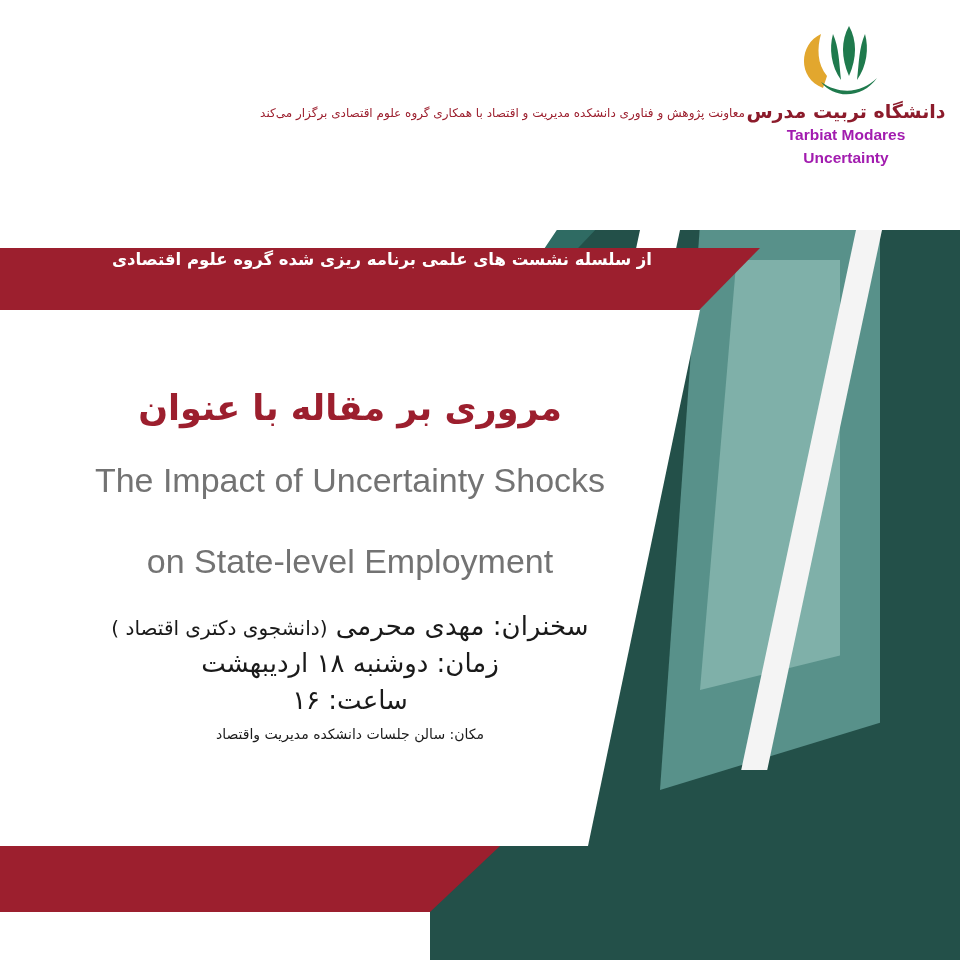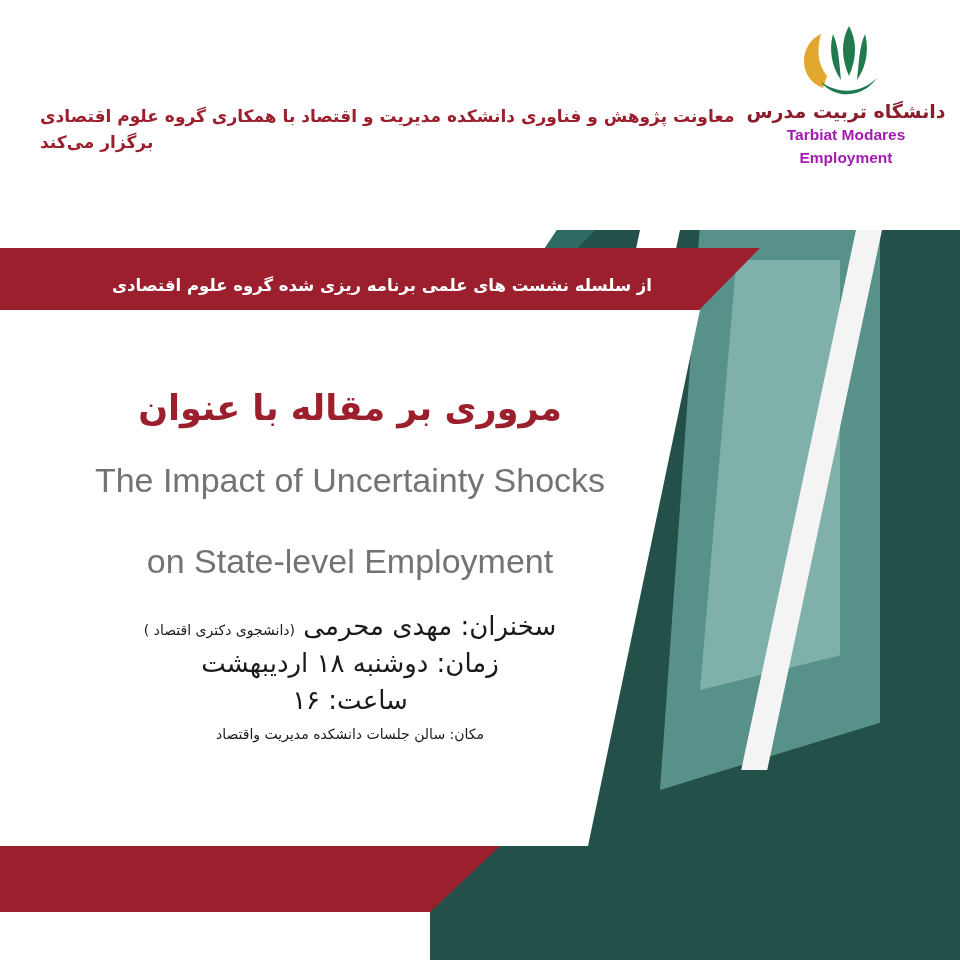--- a/index.html
+++ b/index.html
@@ -159,38 +159,37 @@
     font-weight: bold;
     line-height: 1.22;
     margin-top: 4px;
     direction: ltr;
   }
   .org-line {
     position: absolute;
     right: 215px;
     left: 40px;
     top: 104px;
-    text-align: left;
+    text-align: right;
     color: #9c1f2e;
-    font-size: 17px;
-    font-weight: bold;
+    font-size: 12px;
+    font-weight: normal;
     direction: rtl;
     line-height: 1.5;
   }
 
   
   .series-strip {
     position: absolute;
     left: 0;
-    top: 256px;
+    top: 250px;
     width: 740px;
     height: 58px;
     z-index: 4;
     display: flex;
-    align-items: center;
     justify-content: center;
     padding-left: 24px;
     box-sizing: border-box;
   }
   .series-text {
     color: #ffffff;
     font-size: 16.5px;
     font-weight: bold;
     direction: rtl;
     letter-spacing: 0.2px;
@@ -227,21 +226,21 @@
     direction: rtl;
     color: #1a1a1a;
   }
   .detail-line {
     font-size: 26px;
     line-height: 1.42;
     margin: 0 28px;
     white-space: nowrap;
   }
   .detail-line .sub {
-    font-size: 14px;
+    font-size: 20px;
   }
   .detail-line.place {
     font-size: 14px;
     margin-top: 6px;
   }
 </style>
 </head>
 <body>
 
 <div class="poster">
@@ -266,21 +265,21 @@
         <svg width="110" height="80" viewBox="0 0 110 80" xmlns="http://www.w3.org/2000/svg">
           <path d="M32 70 C6 60, 8 26, 30 16 C26 30, 26 46, 36 58 Z" fill="#e2a72e"></path>
           <path d="M58 8 C50 22, 50 40, 58 58 C66 40, 66 22, 58 8 Z" fill="#1f7a4d"></path>
           <path d="M42 16 C38 30, 40 48, 50 62 C48 44, 48 30, 42 16 Z" fill="#1f7a4d"></path>
           <path d="M74 16 C78 30, 76 48, 66 62 C68 44, 68 30, 74 16 Z" fill="#1f7a4d"></path>
           <path d="M30 64 C50 78, 72 74, 86 60 C72 80, 44 82, 30 64 Z" fill="#1f7a4d"></path>
         </svg>
       </div>
       <div class="logo-fa">دانشگاه تربیت مدرس</div>
       <div class="logo-en">Tarbiat Modares</div>
-      <div class="logo-en">Employment</div>
+      <div class="logo-en">Uncertainty</div>
     </div>
 
     <div class="org-line">معاونت پژوهش و فناوری دانشکده مدیریت و اقتصاد با همکاری گروه علوم اقتصادی  برگزار می‌کند</div>
   </div>
 
   <div class="series-strip">
     <span class="series-text">از سلسله  نشست های علمی برنامه ریزی شده گروه علوم اقتصادی</span>
   </div>
 
   <div class="body-wrap">

